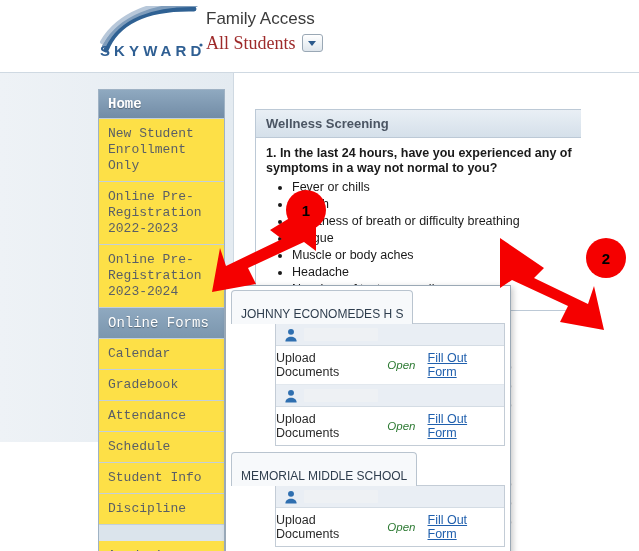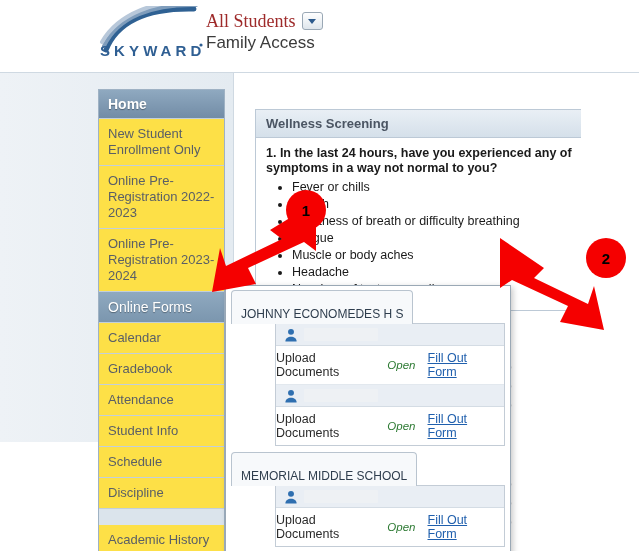--- a/index.html
+++ b/index.html
@@ -47,20 +47,21 @@
 
   
   #page-body{
     position:absolute;left:0;top:72px;width:639px;height:479px;
     background:#ffffff;
     border-top:1px solid #cfd9e2;
   }
   #left-pane{
     position:absolute;left:0;top:0;width:233px;height:369px;
     background:linear-gradient(to right,#eef2f6,#e4ebf1);
+    font-family:Liberation Mono, monospace;
   }
   #content-pane{
     position:absolute;left:233px;top:0;width:348px;height:479px;
     background:#ffffff;
     border-left:1px solid #cfd9e2;
   }
   #right-blank{
     position:absolute;left:581px;top:0;width:58px;height:479px;background:#ffffff;
   }
 
@@ -201,44 +202,44 @@
     <svg width="110" height="52" viewBox="0 0 110 52">
       <path d="M10 44 C22 14, 54 2, 98 3" stroke="#2f6193" stroke-width="5" fill="none" stroke-linecap="round"></path>
       <path d="M8 40 C22 11, 56 -2, 100 -1" stroke="#7f9dbc" stroke-width="4" fill="none" stroke-linecap="round"></path>
       <path d="M6 36 C22 8, 58 -6, 102 -5" stroke="#b8c8da" stroke-width="4" fill="none" stroke-linecap="round"></path>
       <text x="4" y="50" font-family="Liberation Sans, sans-serif" font-size="15" font-weight="bold" letter-spacing="4.1" fill="#2f5f93">SKYWARD</text>
       <circle cx="105" cy="39" r="1.6" fill="#2f5f93"></circle>
     </svg>
   </div>
 
   <div id="brand-text">
+    <div id="app-title">Family Access</div>
     <div id="student-row">
       <span id="student-selector-label">All Students</span>
       <span id="student-dropdown-btn">
         <span class="caret"></span>
       </span>
     </div>
-    <div id="app-title">Family Access</div>
   </div>
 </div>
 
 <div id="page-body">
 
   <div id="left-pane">
     <div id="sidebar">
         <div class="nav-item header">Home</div>
         <div class="nav-item">New Student Enrollment Only</div>
         <div class="nav-item">Online Pre-Registration 2022-2023</div>
         <div class="nav-item">Online Pre-Registration 2023-2024</div>
         <div class="nav-item selected">Online Forms</div>
         <div class="nav-item">Calendar</div>
         <div class="nav-item">Gradebook</div>
         <div class="nav-item">Attendance</div>
+        <div class="nav-item">Schedule</div>
         <div class="nav-item">Student Info</div>
-        <div class="nav-item">Schedule</div>
         <div class="nav-item">Discipline</div>
         <div class="nav-item">Academic History</div>
       </div>
   </div>
 
   <div id="content-pane">
 
     <div id="wellness-panel">
       <div id="wellness-title">Wellness Screening</div>
       <div id="wellness-body">

